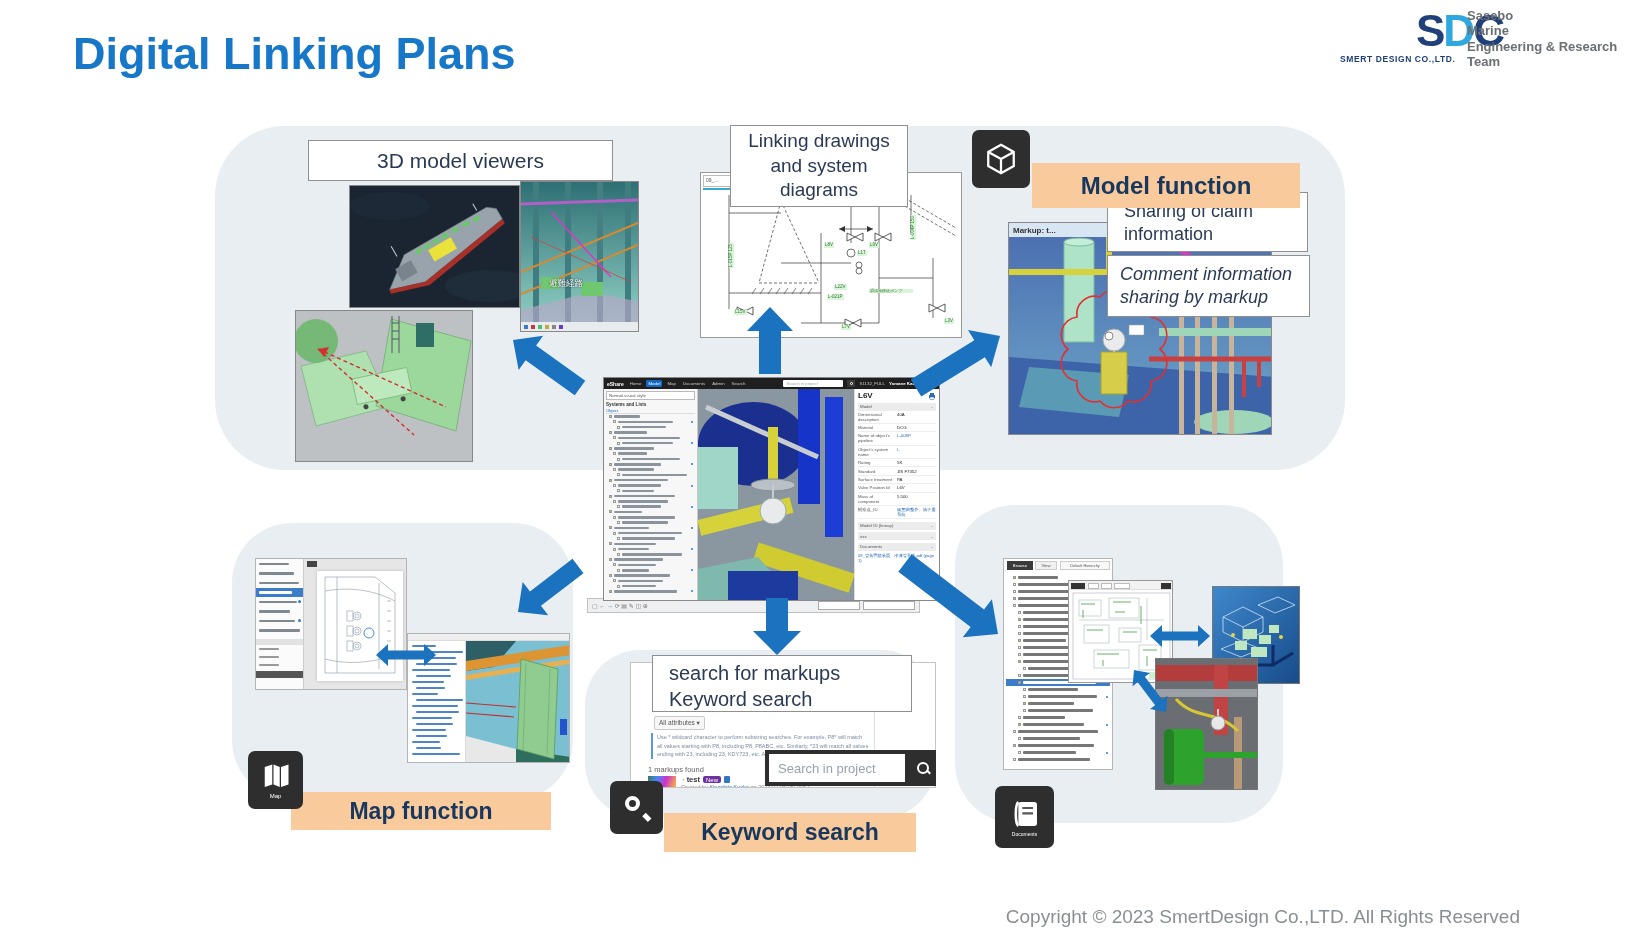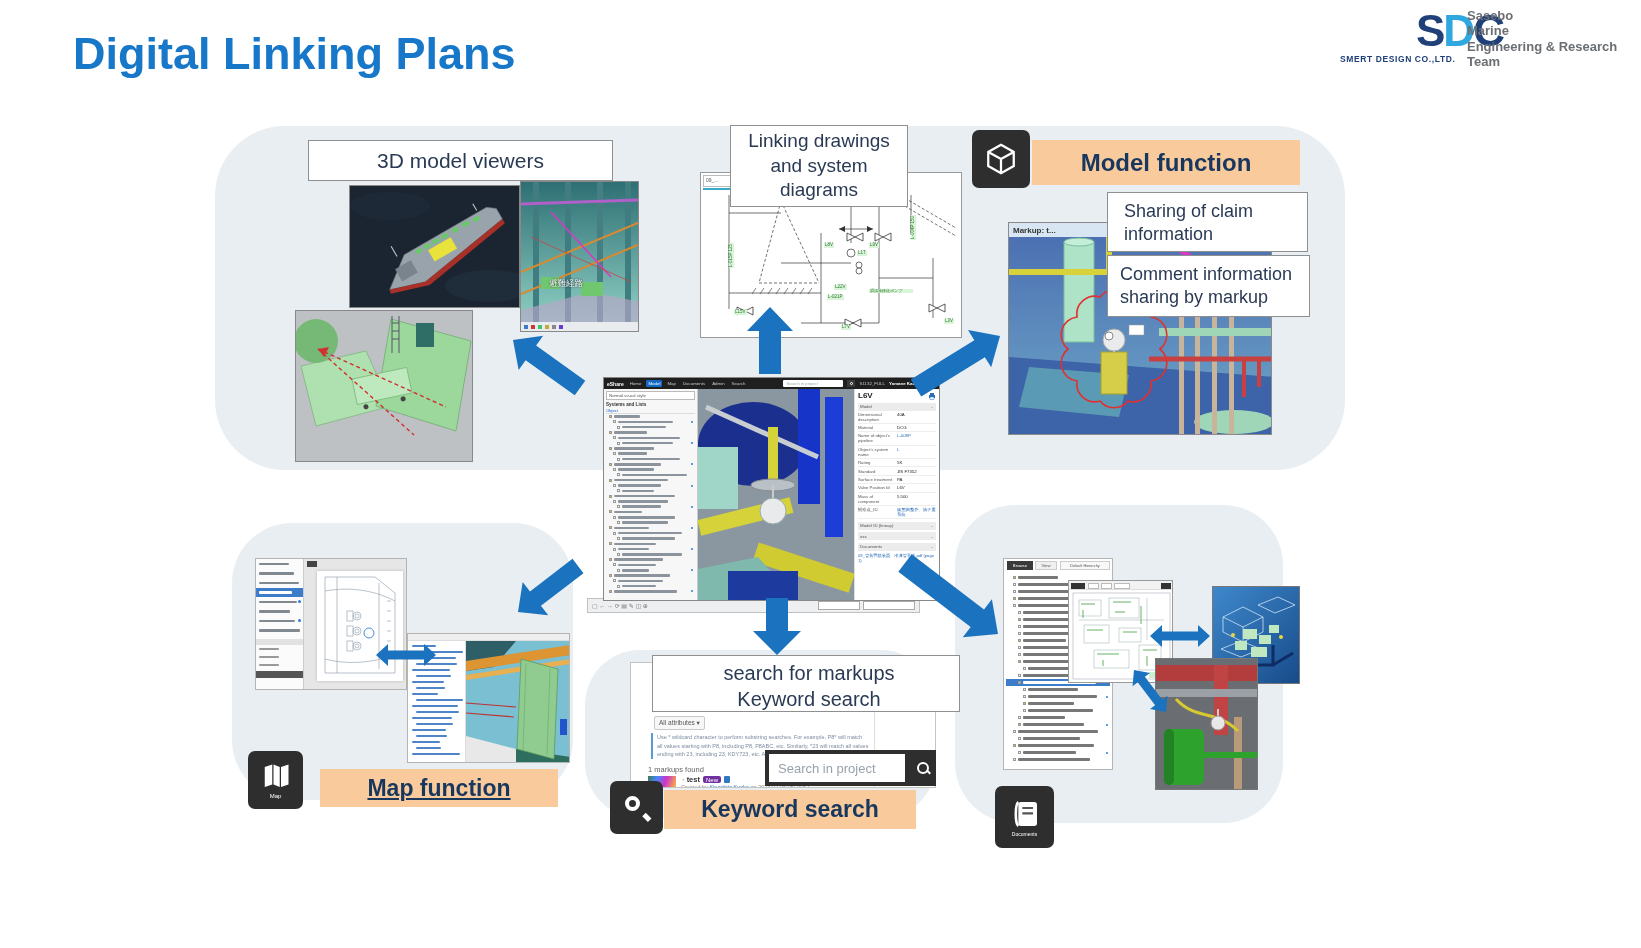--- a/index.html
+++ b/index.html
@@ -5,21 +5,21 @@
   html,body{margin:0;padding:0;background:#fff;}
   *{box-sizing:border-box;font-family:"Liberation Sans","DejaVu Sans",sans-serif;}
   .slide{position:relative;width:1641px;height:948px;background:#fff;overflow:hidden;}
   .abs{position:absolute;}
   .blob{position:absolute;background:#E8EEF2;z-index:1;}
   .img{position:absolute;overflow:hidden;z-index:10;}
   .callout{position:absolute;background:#fff;border:1.4px solid #8f8f8f;color:#2A3A54;
            font-size:19px;line-height:1.3;white-space:pre-line;z-index:30;padding:4px 10px;}
   .callout.center{display:flex;align-items:center;justify-content:center;text-align:center;}
   .fnbar{position:absolute;background:#F8CA9C;color:#17375E;font-weight:bold;
-         display:flex;align-items:center;justify-content:center;z-index:31;}
+         display:flex;align-items:center;justify-content:center;z-index:31;margin-top:23px;}
   .fnicon{position:absolute;background:#2E2E2E;border-radius:7px;display:flex;flex-direction:column;
           align-items:center;justify-content:center;z-index:32;color:#fff;}
   .fnicon .cap{font-size:6px;color:#fff;margin-top:1px;}
   .title{position:absolute;left:73px;top:28px;font-size:45px;font-weight:bold;color:#1777C8;z-index:5;}
   .copyright{position:absolute;left:900px;top:906px;width:620px;text-align:right;
              color:#8a8f94;font-size:19px;z-index:5;}
   
   .sdc-letters{position:absolute;left:1416px;top:6px;font-size:44px;font-weight:800;letter-spacing:-2px;z-index:5;}
   .sdc-letters .s,.sdc-letters .c{color:#20407A;}
   .sdc-letters .d{color:#2FA8DF;}
@@ -68,20 +68,21 @@
 
 <div class="slide">
 
   <div class="title">Digital Linking Plans</div>
   <div class="sdc-letters"><span class="s">S</span><span class="d">D</span><span class="c">C</span></div>
   <div class="sdc-co">SMERT DESIGN CO.,LTD.</div>
   <div class="sdc-team">Sasebo
 Marine
 Engineering &amp; Research
 Team</div>
+  <div class="copyright">Copyright © 2023 SmertDesign Co.,LTD. All Rights Reserved</div>
 
   <div class="blob" style="left:215px;top:126px;width:1130px;height:344px;border-radius:70px;"></div>
   <div class="blob" style="left:232px;top:523px;width:341px;height:277px;border-radius:60px;"></div>
   <div class="blob" style="left:585px;top:650px;width:351px;height:168px;border-radius:55px;"></div>
   <div class="blob" style="left:955px;top:505px;width:328px;height:318px;border-radius:60px;"></div>
 
   <div class="img" style="left:349px;top:185px;width:171px;height:123px;border:1px solid #888;">
     <svg width="171" height="123">
       <rect width="171" height="123" fill="#1A2531"></rect>
       <ellipse cx="40" cy="20" rx="40" ry="14" fill="#24344455"></ellipse>
@@ -948,41 +949,41 @@
       <path d="M1162,640.5 L1198,640.5 L1198,647 L1210,636 L1198,625 L1198,631.5 L1162,631.5 L1162,625 L1150,636 L1162,647 Z" fill="#1B72BE"></path>
       <path d="M1137.693075843008,682.2723751090728 L1155.1480386766993,705.1820138282928 L1149.9777324964882,709.1212947275014 L1166,712 L1167.477230337203,695.7883439917186 L1162.306924156992,699.7276248909272 L1144.8519613233007,676.8179861717072 L1150.0222675035118,672.8787052724986 L1134,670 L1132.522769662797,686.2116560082814 Z" fill="#1B72BE"></path>
     </svg>
 
   <div class="callout center" style="left:308px;top:140px;width:305px;height:41px;font-size:21px;">3D model viewers</div>
   <div class="callout center" style="left:730px;top:125px;width:178px;height:82px;">Linking drawings
 and system
 diagrams</div>
   <div class="callout" style="left:1107px;top:192px;width:201px;height:60px;font-size:18px;padding-left:16px;padding-top:7px;">Sharing of claim
 information</div>
-  <div class="callout" style="left:1107px;top:255px;width:203px;height:62px;font-size:18px;padding-left:12px;padding-top:7px;">Comment information
+  <div class="callout" style="left:1107px;top:255px;width:203px;height:62px;font-size:18px;padding-left:12px;padding-top:7px;font-style:italic;">Comment information
 sharing by markup</div>
-  <div class="callout" style="left:652px;top:655px;width:308px;height:57px;font-size:20px;padding-left:16px;text-align:center;">search for markups
+  <div class="callout" style="left:652px;top:655px;width:260px;height:57px;font-size:20px;padding-left:16px;">search for markups
 Keyword search</div>
 
   <div class="fnicon" style="left:972px;top:130px;width:58px;height:58px;">
     <svg width="34" height="34" viewBox="0 0 24 24">
         <path d="M12 2 L21 7 V17 L12 22 L3 17 V7 Z M3 7 L12 12 L21 7 M12 12 V22" fill="none" stroke="#fff" stroke-width="1.6"></path>
       </svg>
   </div>
   <div class="fnbar" style="left:1032px;top:140px;width:268px;height:45px;font-size:24px;">Model function</div>
 
   <div class="fnicon" style="left:248px;top:751px;width:55px;height:58px;">
     <svg width="30" height="30" viewBox="0 0 24 24">
         <path d="M3 4 L9 2 V18 L3 20 Z" fill="#fff"></path>
         <path d="M10 2 L15 4 V20 L10 18 Z" fill="#fff"></path>
         <path d="M16 4 L22 2 V18 L16 20 Z" fill="#fff"></path>
       </svg>
     <span class="cap">Map</span>
   </div>
-  <div class="fnbar" style="left:320px;top:769px;width:238px;height:38px;font-size:23px;text-decoration:underline;">Map function</div>
+  <div class="fnbar" style="left:291px;top:769px;width:260px;height:38px;font-size:23px;">Map function</div>
 
   <div class="fnicon" style="left:610px;top:781px;width:53px;height:53px;">
     <span style="position:relative;width:28px;height:28px;display:block;">
       <span style="position:absolute;left:2px;top:2px;width:15px;height:15px;border:4.5px solid #fff;border-radius:50%;"></span>
       <span style="position:absolute;left:20px;top:21px;width:8px;height:4.5px;background:#fff;transform:rotate(45deg);"></span>
     </span>
   </div>
   <div class="fnbar" style="left:664px;top:790px;width:252px;height:39px;font-size:23px;">Keyword search</div>
 
   <div class="fnicon" style="left:995px;top:786px;width:59px;height:62px;">

